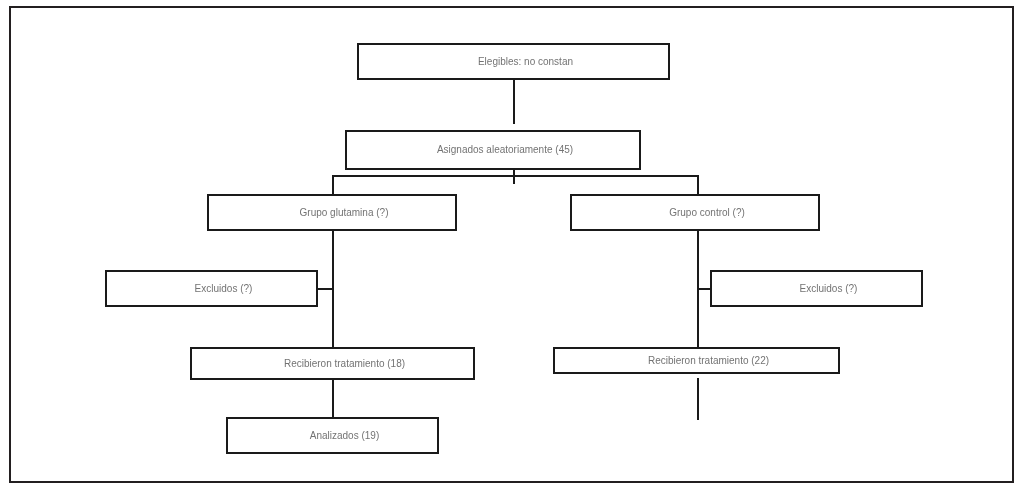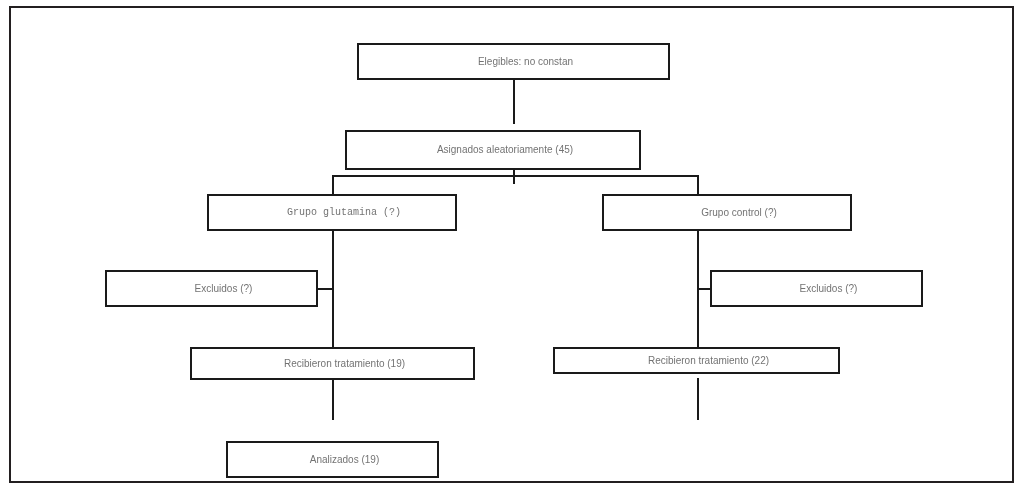--- a/index.html
+++ b/index.html
@@ -72,29 +72,29 @@
     <div class="conn h" style="left:305px; top:280px; width:18px;"></div>
     <div class="conn h" style="left:686px; top:280px; width:18px;"></div>
 
     <div class="conn v" style="left:321px; top:370px; height:42px;"></div>
     <div class="conn v" style="left:686px; top:370px; height:42px;"></div>
 
     <div class="node" style="left:346px; top:35px; width:313px; height:37px;">Elegibles: no constan</div>
 
     <div class="node" style="left:334px; top:108px; width:296px; height:40px;margin-top:14px;">Asignados aleatoriamente (45)</div>
 
-    <div class="node" style="left:196px; top:186px; width:250px; height:37px;font-family:Liberation Mono, monospace;">Grupo glutamina (?)</div>
+    <div class="node" style="left:196px; top:186px; width:250px; height:37px;">Grupo glutamina (?)</div>
 
-    <div class="node" style="left:559px; top:186px; width:250px; height:37px;margin-left:32px;">Grupo control (?)</div>
+    <div class="node" style="left:559px; top:186px; width:250px; height:37px;">Grupo control (?)</div>
 
     <div class="node" style="left:94px; top:262px; width:213px; height:37px;">Excluidos (?)</div>
 
     <div class="node" style="left:699px; top:262px; width:213px; height:37px;">Excluidos (?)</div>
 
-    <div class="node" style="left:179px; top:339px; width:285px; height:33px;">Recibieron tratamiento (19)</div>
+    <div class="node" style="left:179px; top:339px; width:285px; height:33px;">Recibieron tratamiento (18)</div>
 
     <div class="node" style="left:542px; top:339px; width:287px; height:27px;">Recibieron tratamiento (22)</div>
 
-    <div class="node" style="left:215px; top:433px; width:213px; height:37px;">Analizados (19)</div>
+    <div class="node" style="left:215px; top:409px; width:213px; height:37px;">Analizados (19)</div>
 
 
   </div>
 </div>
 
 </body></html>

